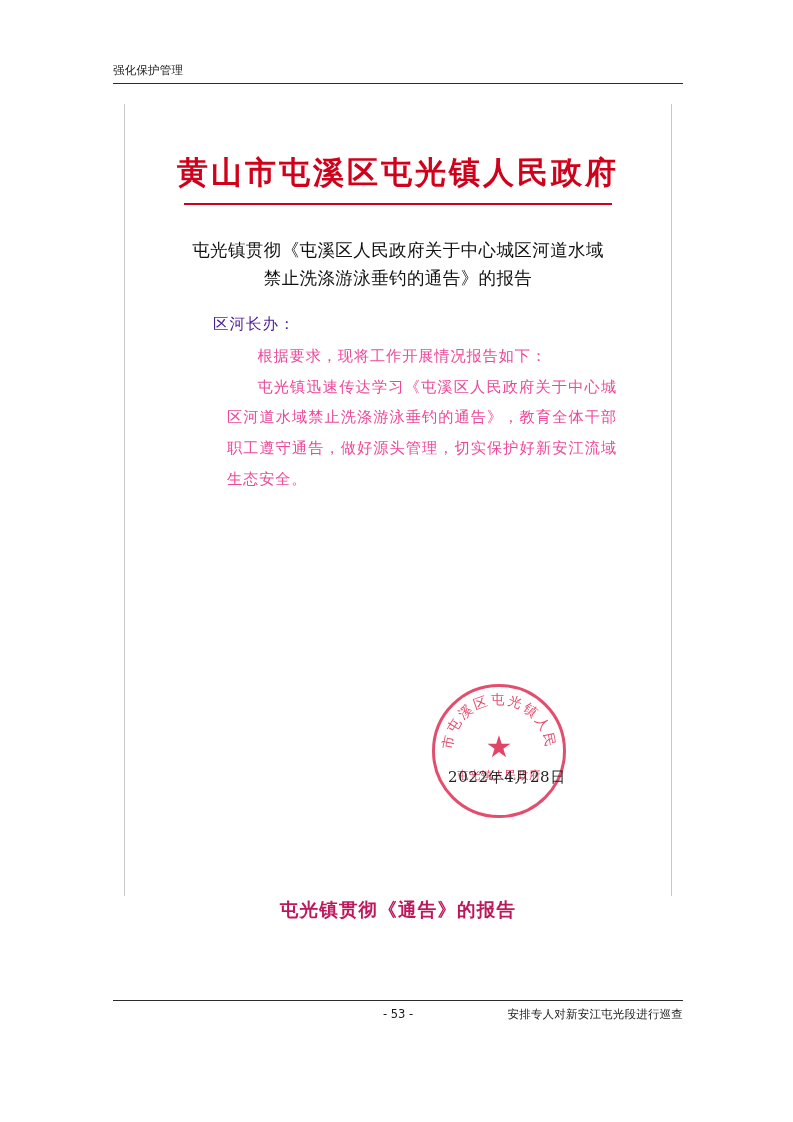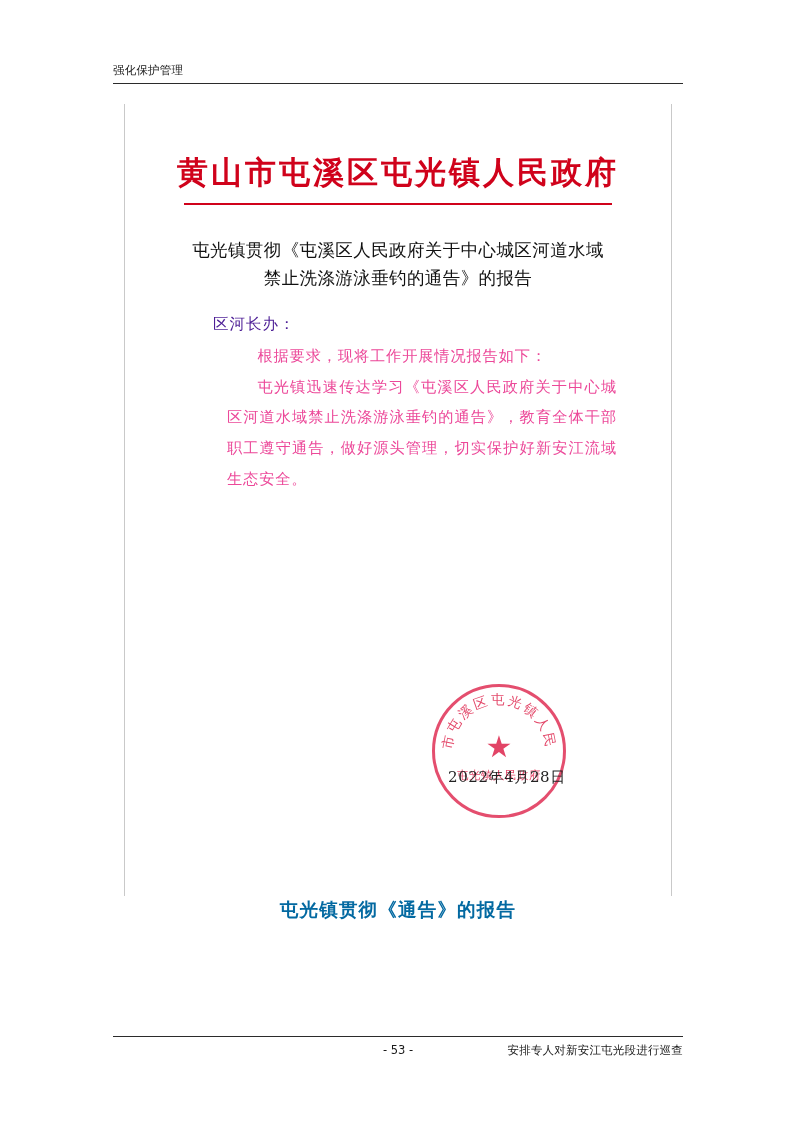--- a/index.html
+++ b/index.html
@@ -171,28 +171,28 @@
   .caption {
     position: absolute;
     left: 124px;
     top: 897px;
     width: 548px;
     text-align: center;
     font-size: 18.5px;
     font-weight: bold;
     letter-spacing: 1.2px;
     font-family: "DejaVu Serif", "Liberation Serif", serif;
-    color: #0369a1;
+    color: #be185d;
   }
 
   
   .page-footer {
     position: absolute;
     left: 113px;
-    top: 1036px;
+    top: 1000px;
     width: 570px;
     border-top: 1.1px solid #2b2b2b;
     padding-top: 6px;
     font-size: 11.5px;
     color: #1a1a1a;
     display: flex;
     justify-content: center;
     align-items: center;
   }
   .page-footer .pf-num {

